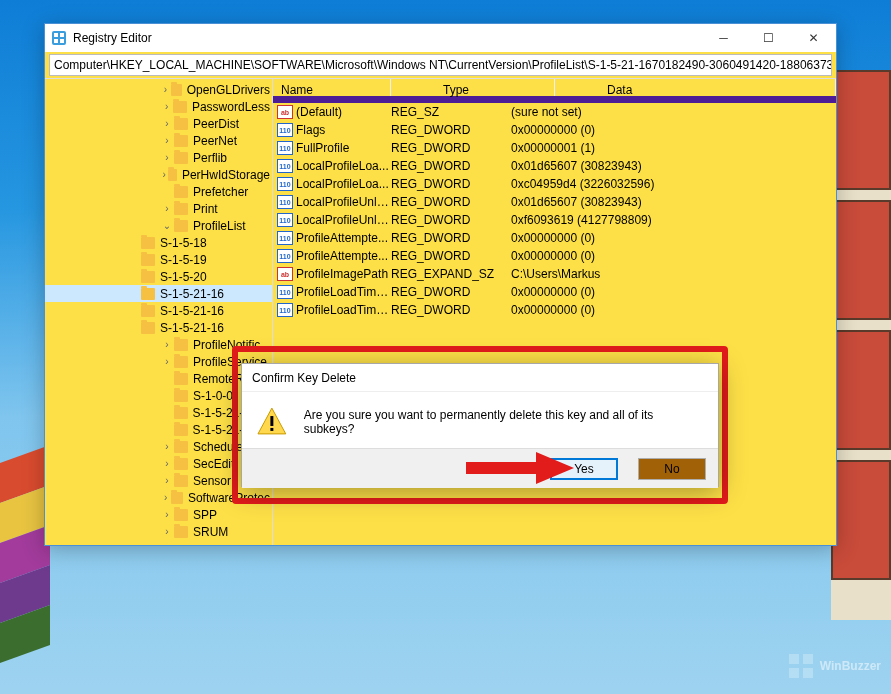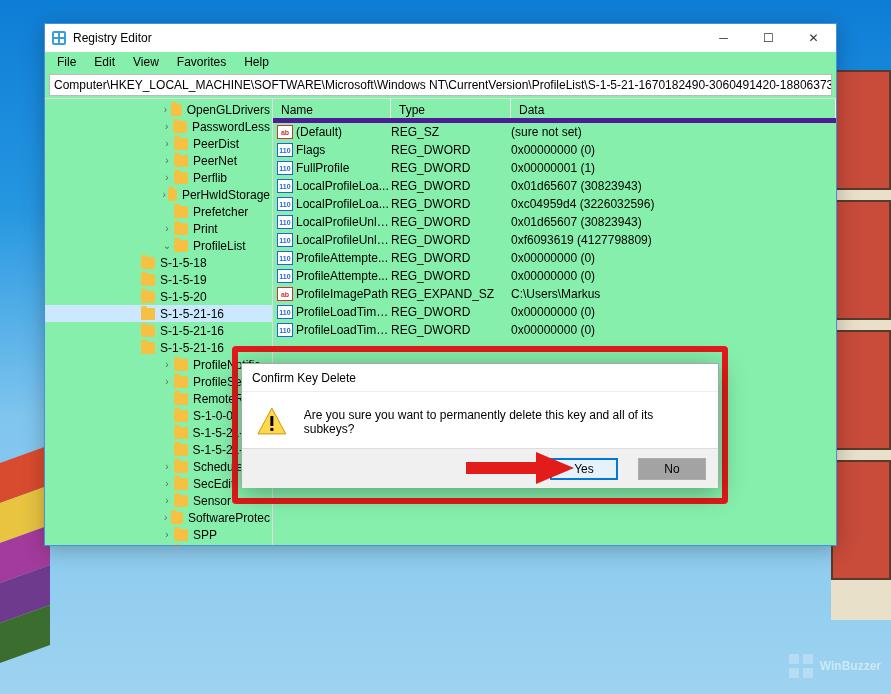--- a/index.html
+++ b/index.html
@@ -9,57 +9,57 @@
 .r1{top:140px;background:#d94b2f;transform:skewY(-20deg);}
 .r2{top:180px;background:#e8c441;transform:skewY(-20deg);}
 .r3{top:220px;background:#a23b9c;transform:skewY(-20deg);}
 .r4{top:260px;background:#6d3a8e;transform:skewY(-20deg);}
 .r5{top:300px;background:#3b6d2e;transform:skewY(-20deg);}
 .bg-right { position:absolute; right:0; top:70px; width:60px; height:550px; background:#e8e0c8; }
 .bg-right .bric{position:absolute;width:60px;height:120px;background:#c94b3a;border:2px solid #5a3a2a;}
 .b1{top:0;}.b2{top:130px;}.b3{top:260px;}.b4{top:390px;}
 .watermark{position:absolute;right:10px;bottom:15px;font-size:24px;font-weight:600;color:rgba(255,255,255,0.5);display:flex;align-items:center;gap:6px;}
 .watermark svg{opacity:0.5;}
-.window { position:absolute; left:44px; top:23px; width:793px; height:523px; background:#86efac; border:1px solid #4a90d6; box-shadow:0 4px 20px rgba(0,0,0,0.25); display:flex; flex-direction:column; color:#000; }
+.window { position:absolute; left:44px; top:23px; width:793px; height:523px; background:#fde047; border:1px solid #4a90d6; box-shadow:0 4px 20px rgba(0,0,0,0.25); display:flex; flex-direction:column; color:#000; }
 .titlebar { height:28px; display:flex; align-items:center; padding-left:6px; background:#fff; }
 .titlebar .icon { width:16px; height:16px; margin-right:6px; }
 .titlebar .title { flex:1; color:#000; }
 .winctrls { display:flex; }
 .winctrls div { width:45px; height:28px; display:flex; align-items:center; justify-content:center; color:#333; }
 .menubar { height:20px; display:flex; align-items:center; padding:0 4px; gap:2px; }
 .menubar span { padding:2px 8px; color:#000; }
 .addressbar { height:22px; border:1px solid #bbb; margin:2px 4px 0 4px; background:#fff; display:flex; align-items:center; padding:0 4px; white-space:nowrap; overflow:hidden; }
 .content { flex:1; display:flex; overflow:hidden; border-top:1px solid #ddd; margin-top:2px; }
 .tree { width:228px; border-right:1px solid #ddd; overflow:hidden; padding-top:2px; }
 .tree-row { display:flex; align-items:center; height:17px; white-space:nowrap; }
 .tree-row .arrow { width:14px; text-align:center; color:#666; cursor:pointer; font-size:10px;}
 .tree-row .folder { width:14px; height:12px; background:#f6c043; border-radius:1px; margin-right:3px; position:relative; }
 .tree-row .folder::before{content:"";position:absolute;top:-2px;left:0;width:6px;height:2px;background:#f6c043;border-radius:1px 1px 0 0;}
 .tree-row.selected { background:#cce8ff; }
 .tree-row .label { padding:0 2px; }
 .ind0{padding-left:115px;} .ind1{padding-left:82px;}
 .list { flex:1; overflow:hidden; }
-.list-header { display:flex; height:24px; border-bottom:5px solid #4c1d95; }
+.list-header { display:flex; height:24px; border-bottom:7px solid #4c1d95;gap:44px; }
 .list-header div { padding:4px 8px; border-right:1px solid #f0f0f0; color:#000; }
 .col-name{width:118px;} .col-type{width:120px;} .col-data{flex:1;}
 .list-row { display:flex; height:18px; align-items:center; }
 .list-row .ic { width:16px; height:14px; margin:0 3px 0 4px; display:flex; align-items:center; justify-content:center; }
 .ic-str{background:#fff;border:1px solid #cc3333;color:#cc3333;font-size:7px;font-weight:bold;}
 .ic-bin{background:#fff;border:1px solid #2266cc;color:#2266cc;font-size:7px;font-weight:bold;}
 .list-row .n{width:95px;overflow:hidden;text-overflow:ellipsis;white-space:nowrap;}
 .list-row .t{width:120px;}
 .list-row .d{flex:1;overflow:hidden;white-space:nowrap;}
 .highlight-box { position:absolute; left:232px; top:346px; width:496px; height:158px; border:6px solid #e21b1b; border-radius:4px; background:transparent; pointer-events:none; z-index:5;}
 .arrow-red { position:absolute; left:466px; top:448px; z-index:7; pointer-events:none;}
 .dialog { position:absolute; left:241px; top:363px; width:478px; height:124px; background:#fff; border:1px solid #a7a7a7; box-shadow:0 5px 25px rgba(0,0,0,0.35); z-index:6; color:#000;}
 .dialog .dtitle { height:28px; background:#fff; display:flex; align-items:center; padding:0 10px; border-bottom:1px solid #eee;}
 .dialog .dbody { display:flex; align-items:center; padding:12px 14px 8px 14px; gap:16px; height:56px;}
 .dialog .warn { width:32px; height:32px; }
 .dialog .dbuttons { height:40px; background:#f0f0f0; display:flex; justify-content:flex-end; align-items:center; gap:20px; padding:0 12px; border-top:1px solid #ddd;}
-.dialog button { width:68px; height:22px; background:#a3a3a3; border:1px solid #adadad; color:#000; font-size:12px;}
+.dialog button { width:68px; height:22px; background:#a16207; border:1px solid #adadad; color:#000; font-size:12px;}
 .dialog button.primary { border:2px solid #0078d7; background:#e5f1fb;}
 .extra-row{position:absolute;left:276px;top:379px;color:#000;font-size:12px;white-space:nowrap;z-index:4;}
 </style>
 </head>
 <body>
 
 <div class="bg-left">
     <div class="r1"></div>
     <div class="r2"></div>
     <div class="r3"></div>
@@ -82,27 +82,20 @@
         <rect x="3" y="9" width="4" height="4" fill="#fff"></rect>
         <rect x="9" y="9" width="4" height="4" fill="#fff"></rect>
       </svg>
     <span class="title">Registry Editor</span>
     <div class="winctrls">
       <div>─</div>
       <div>☐</div>
       <div>✕</div>
     </div>
   </div>
-  <div class="menubar">
-    <span>File</span>
-    <span>Edit</span>
-    <span>View</span>
-    <span>Favorites</span>
-    <span>Help</span>
-  </div>
   <div class="addressbar">Computer\HKEY_LOCAL_MACHINE\SOFTWARE\Microsoft\Windows NT\CurrentVersion\ProfileList\S-1-5-21-1670182490-3060491420-1880637357-10</div>
   <div class="content">
     <div class="tree" id="tree">
         <div class="tree-row ind0">
           <span class="arrow">›</span>
           <span class="folder"></span>
           <span class="label">OpenGLDrivers</span>
         </div>
         <div class="tree-row ind0">
           <span class="arrow">›</span>

